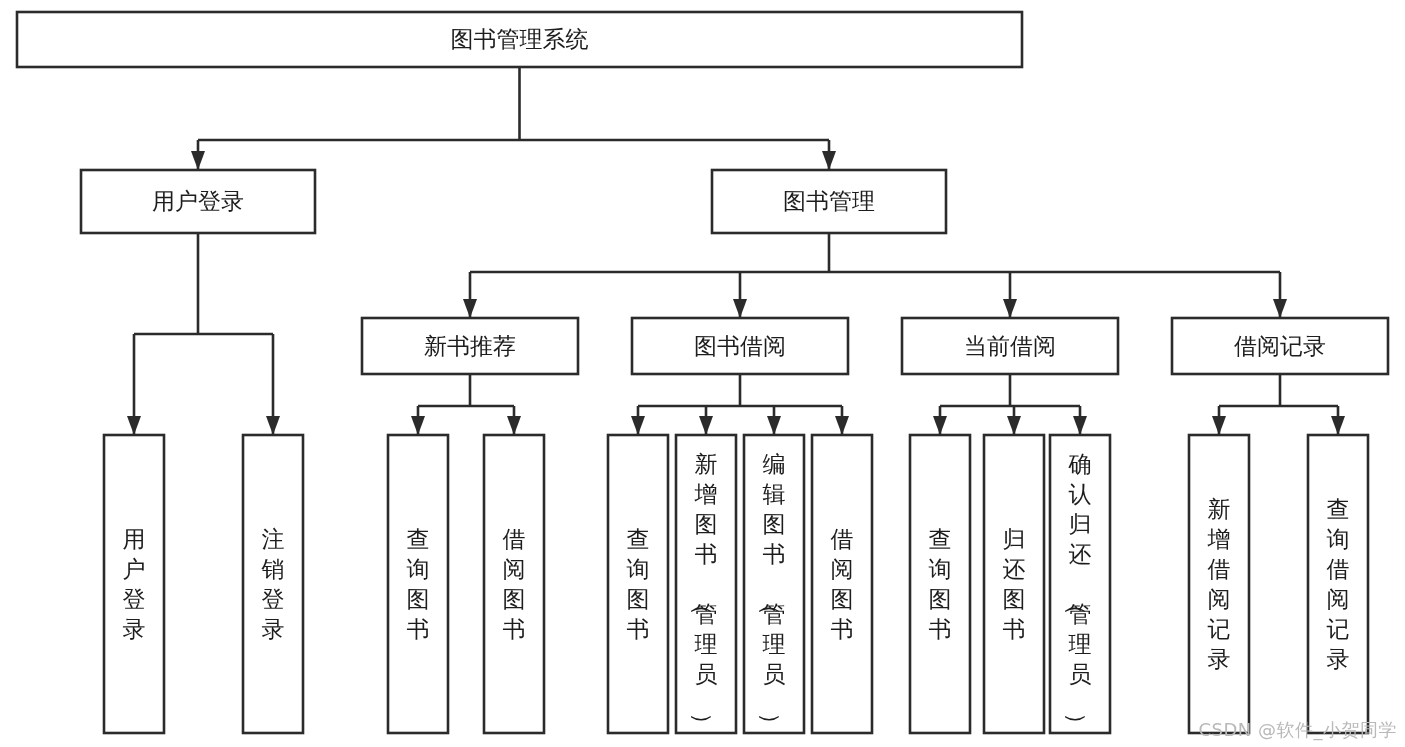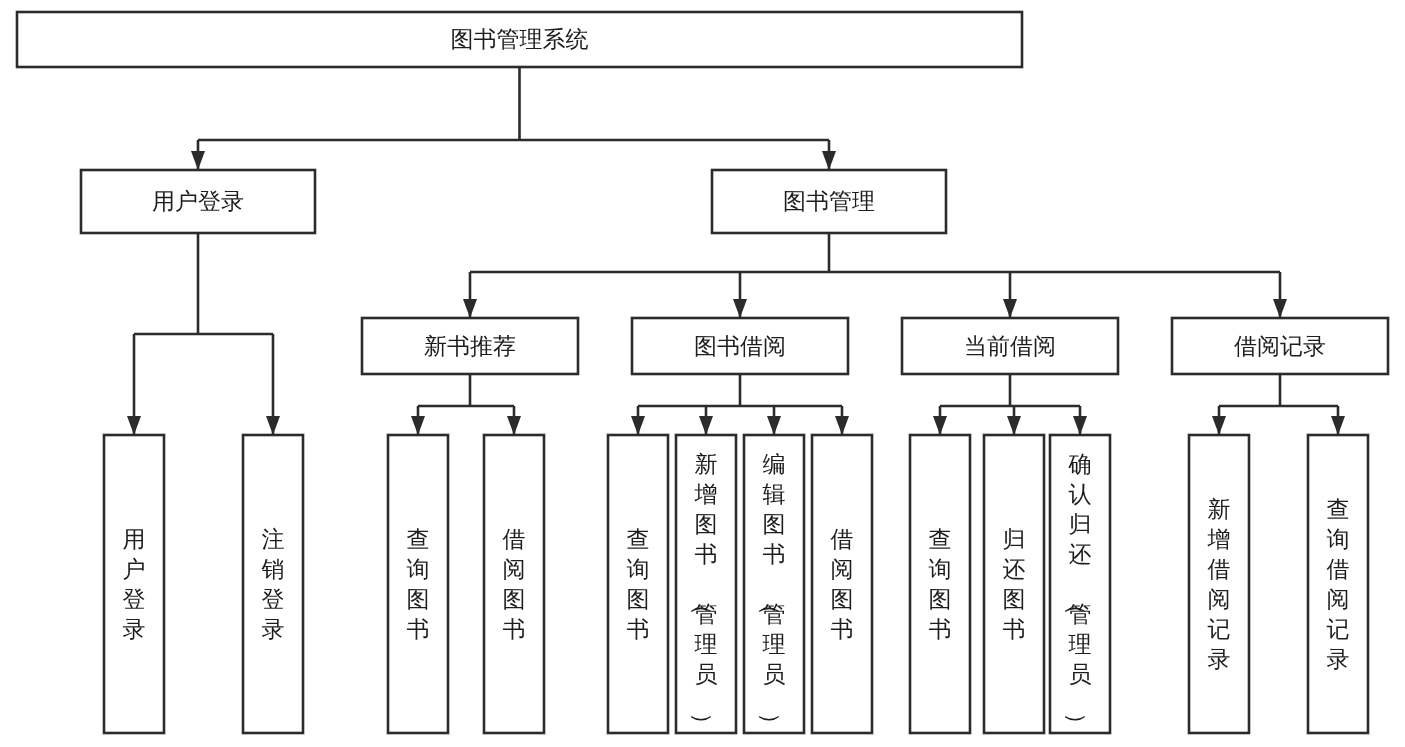--- a/index.html
+++ b/index.html
@@ -202,13 +202,14 @@
         <g>
           <rect x="1189" y="435" width="60" height="298" class="node-rect"></rect>
           <text x="1219" y="517.4" class="node-label-v"><tspan x="1219" dy="0">新</tspan><tspan x="1219" dy="30">增</tspan><tspan x="1219" dy="30">借</tspan><tspan x="1219" dy="30">阅</tspan><tspan x="1219" dy="30">记</tspan><tspan x="1219" dy="30">录</tspan></text>
         </g>
         <g>
           <rect x="1308" y="435" width="60" height="298" class="node-rect"></rect>
           <text x="1338" y="517.4" class="node-label-v"><tspan x="1338" dy="0">查</tspan><tspan x="1338" dy="30">询</tspan><tspan x="1338" dy="30">借</tspan><tspan x="1338" dy="30">阅</tspan><tspan x="1338" dy="30">记</tspan><tspan x="1338" dy="30">录</tspan></text>
         </g>
       </g>
   </svg>
+  <div class="watermark">CSDN @软件_小贺同学</div>
 </div>
 
 </body></html>

